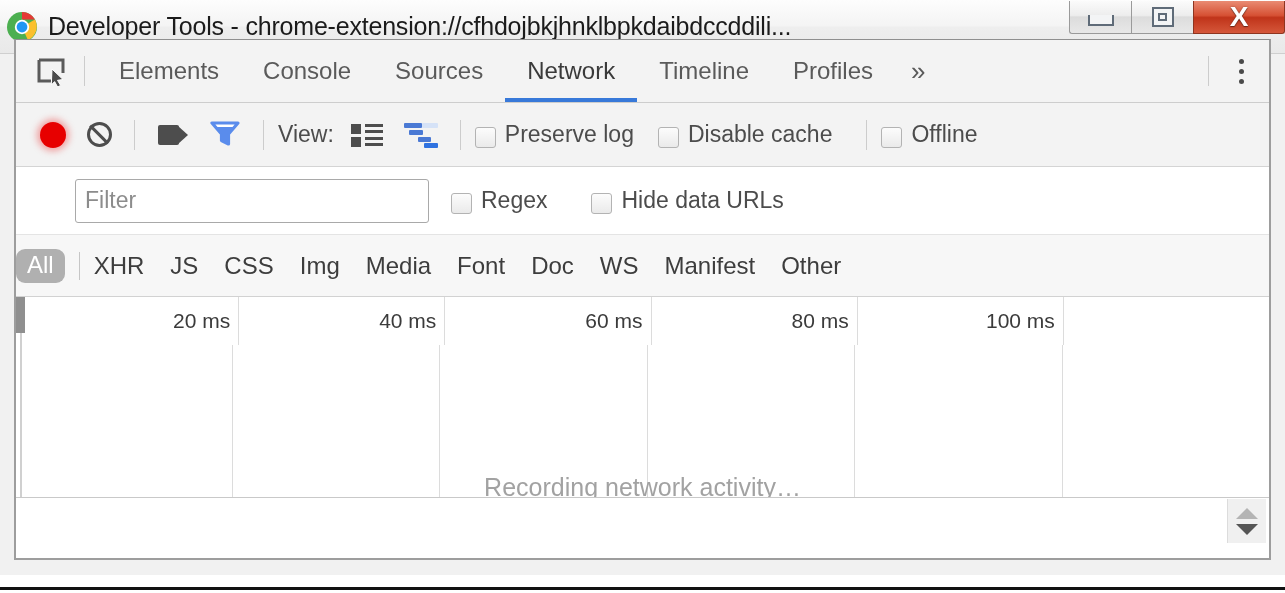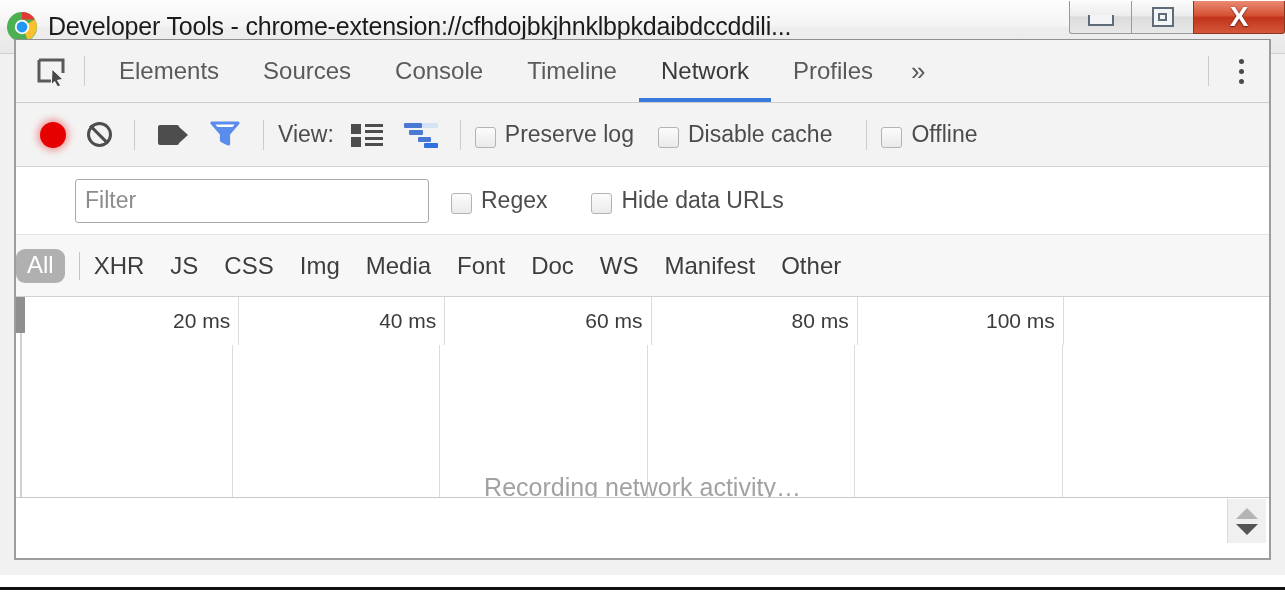--- a/index.html
+++ b/index.html
@@ -521,24 +521,24 @@
         <span class="inspect-glyph">
           <svg width="30" height="28" viewBox="0 0 30 28">
             <path d="M3 2 h24 v13 M3 2 v21 h12" fill="none" stroke="#5a5a5a" stroke-width="3"></path>
             <path d="M16 11 L27 21.5 L21.5 22.3 L24.6 27.4 L21.6 29 L18.6 23.6 L15.3 27 Z" fill="#4a4a4a" stroke="#ffffff" stroke-width="1"></path>
           </svg>
         </span>
       </div>
       <span class="vdiv"></span>
 
       <div class="tab">Elements</div>
+      <div class="tab">Console</div>
       <div class="tab">Sources</div>
-      <div class="tab">Console</div>
+      <div class="tab active">Network</div>
       <div class="tab">Timeline</div>
-      <div class="tab active">Network</div>
       <div class="tab">Profiles</div>
       <div class="tab more">»</div>
 
       <div class="tabstrip-right">
         <span class="vdiv"></span>
         <div class="kebab">
           <i></i>
             <i></i>
             <i></i>
         </div>

